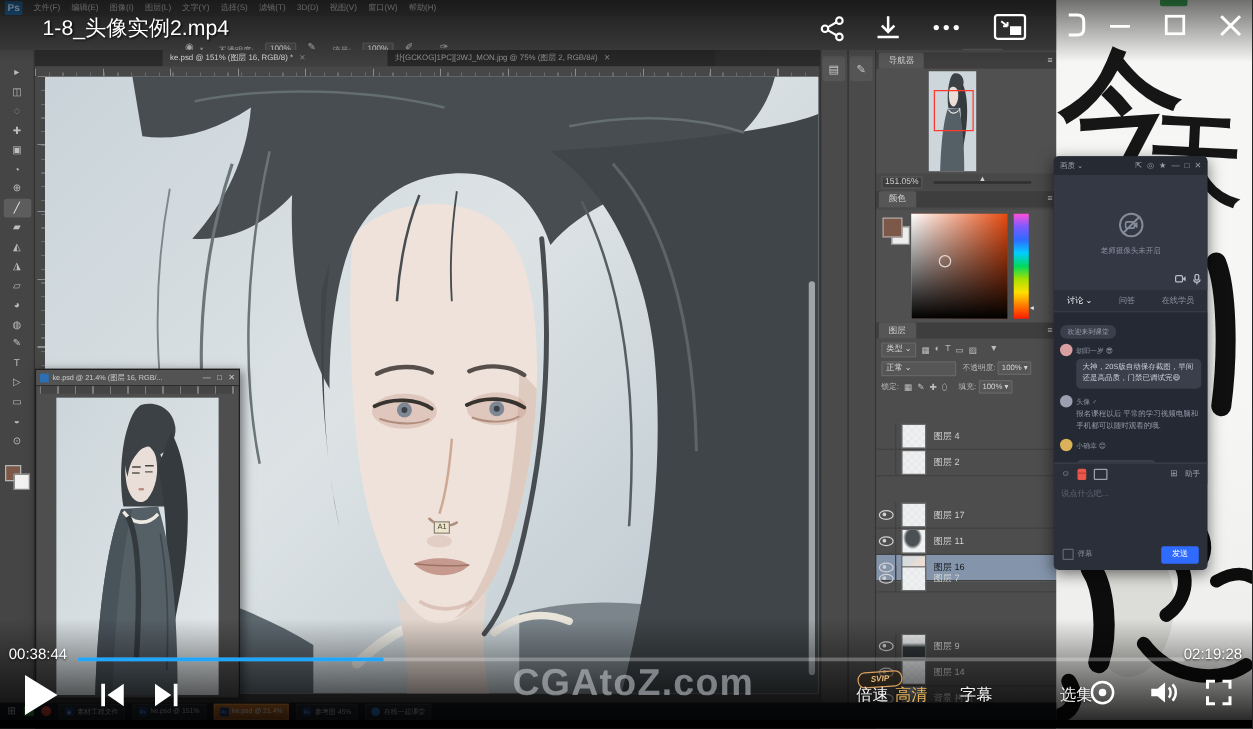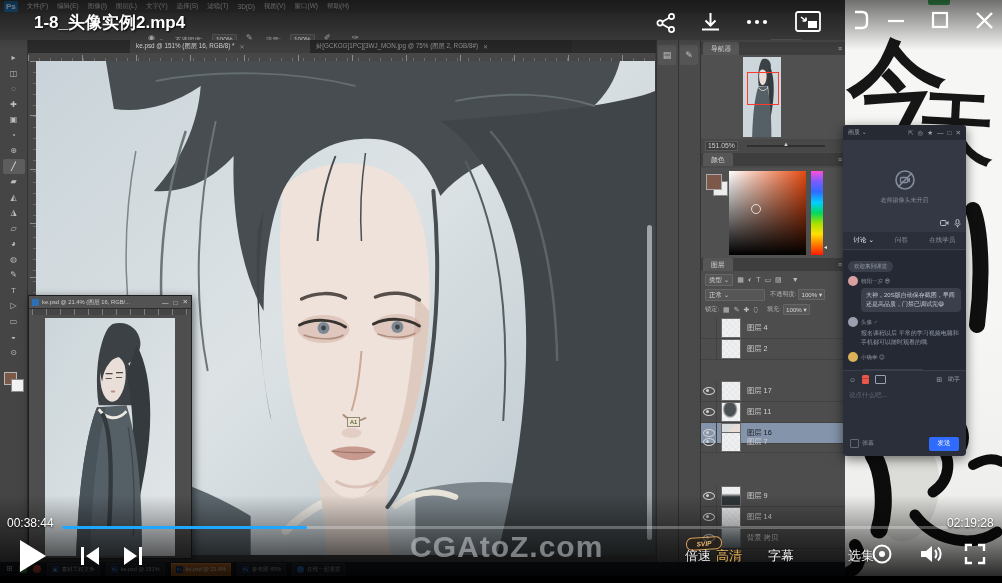--- a/index.html
+++ b/index.html
@@ -77,21 +77,21 @@
   #layers-body{left:0;top:231px;width:145px;height:312px;background:#4d4d4d;}
   .lp-row{position:absolute;left:0;width:145px;display:flex;align-items:center;}
   #lp-filter{top:2px;height:13px;}
   #lp-blend{top:17px;height:13px;}
   #lp-lock{top:32px;height:13px;}
   .lp-select{background:#565656;border:1px solid #666;color:#d5d5d5;font-size:6.5px;line-height:10px;padding:0 3px;border-radius:1px;margin-left:4px;}
   .lp-mini{color:#bdbdbd;font-size:7px;margin-left:4px;}
   .lp-label{color:#b5b5b5;font-size:6.2px;margin-left:5px;}
   .lp-val{background:#565656;border:1px solid #666;color:#d5d5d5;font-size:6.2px;line-height:9px;padding:0 2px;margin-left:2px;border-radius:1px;}
   #layer-rows{position:absolute;left:0;top:47px;width:145px;height:265px;overflow:hidden;}
-  .lrow{position:absolute;left:0;width:145px;height:20px;border-bottom:1px solid #424242;display:flex;align-items:center;}
+  .lrow{position:absolute;left:0;width:145px;height:20px;border-bottom:1px solid #424242;display:flex;align-items:center;margin-top:21px;}
   .lrow.sel{background:#8494aa;}
   .eyebox{width:16px;height:20px;border-right:1px solid #424242;display:flex;align-items:center;justify-content:center;box-sizing:border-box;}
   .eye{width:10px;height:6px;border:1px solid #cfcfcf;border-radius:50%;position:relative;}
   .eye::after{content:"";position:absolute;left:2.5px;top:1px;width:3px;height:3px;border-radius:50%;background:#cfcfcf;}
   .lrow.sel .eye,{border-color:#2d3138;}
   .lthumb{width:18px;height:18px;margin-left:4px;border:1px solid #6a6a6a;
     background-image:linear-gradient(45deg,#cfcfcf 25%,transparent 25%,transparent 75%,#cfcfcf 75%),linear-gradient(45deg,#cfcfcf 25%,#fff 25%,#fff 75%,#cfcfcf 75%);
     background-size:6px 6px;background-position:0 0,3px 3px;position:relative;overflow:hidden;}
   .lthumb::after{content:"";position:absolute;inset:0;}
   .t-light::after{background:rgba(235,237,238,.85);}
@@ -147,21 +147,21 @@
   .task-btn{height:11px;display:flex;align-items:center;gap:3px;background:#23262c;border:1px solid #2e323a;padding:0 4px;max-width:96px;overflow:hidden;}
   .task-btn.alert{background:#b96a25;border-color:#d3833b;}
   .ps-chip{width:7px;height:7px;background:#1d3c78;color:#9cc3ff;font-size:4px;line-height:7px;text-align:center;flex:0 0 auto;}
   .blue-dot{width:7px;height:7px;border-radius:50%;background:#2e7dd1;flex:0 0 auto;}
   .task-label{font-size:5.5px;color:#c7cbd1;white-space:nowrap;}
   .task-btn.alert .task-label{color:#fff;}
   #black-strip{left:0;top:576px;width:1002px;height:7px;background:#000;}
   
   #top-grad{left:0;top:0;width:1002px;height:50px;background:linear-gradient(to bottom,rgba(0,0,0,.55),rgba(0,0,0,0));pointer-events:none;}
   #bot-grad{left:0;top:495px;width:1002px;height:81px;background:linear-gradient(to bottom,rgba(0,0,0,0),rgba(0,0,0,.82));pointer-events:none;}
-  #player-title{left:34px;top:11px;font-size:17px;font-weight:bold;color:#fff;text-shadow:1px 1px 2px rgba(0,0,0,.9);}
+  #player-title{left:34px;top:11px;font-size:17px;font-weight:normal;color:#fff;text-shadow:1px 1px 2px rgba(0,0,0,.9);}
   .top-ic{color:#fff;}
   #cur-time{left:7px;top:516px;font-size:12px;color:#fff;text-shadow:0 1px 2px rgba(0,0,0,.8);}
   #total-time{left:947px;top:516px;font-size:12px;color:#fff;white-space:nowrap;text-shadow:0 1px 2px rgba(0,0,0,.8);}
   #track{left:62px;top:526px;width:886px;height:3px;background:rgba(255,255,255,.28);border-radius:2px;}
   #played{left:0;top:0;height:3px;background:#1fa6ff;border-radius:2px;}
   #play-btn{left:20px;top:540px;width:0;height:0;border-left:26px solid #fff;border-top:16px solid transparent;border-bottom:16px solid transparent;}
   .ctrl-label{top:547px;font-size:13px;color:#f2f2f2;text-shadow:0 1px 2px rgba(0,0,0,.7);}
   #quality-label{color:#e8b35a;}
   #svip-badge{left:686px;top:537px;width:34px;height:11px;border:1px solid #d9a05c;border-radius:6px;color:#e7b974;font-size:6.5px;font-style:italic;font-weight:bold;display:flex;align-items:center;justify-content:center;transform:rotate(-4deg);background:rgba(40,25,10,.35);}
   #watermark{left:410px;top:530px;font-size:30px;font-weight:600;color:rgba(205,210,215,.55);letter-spacing:1px;}

